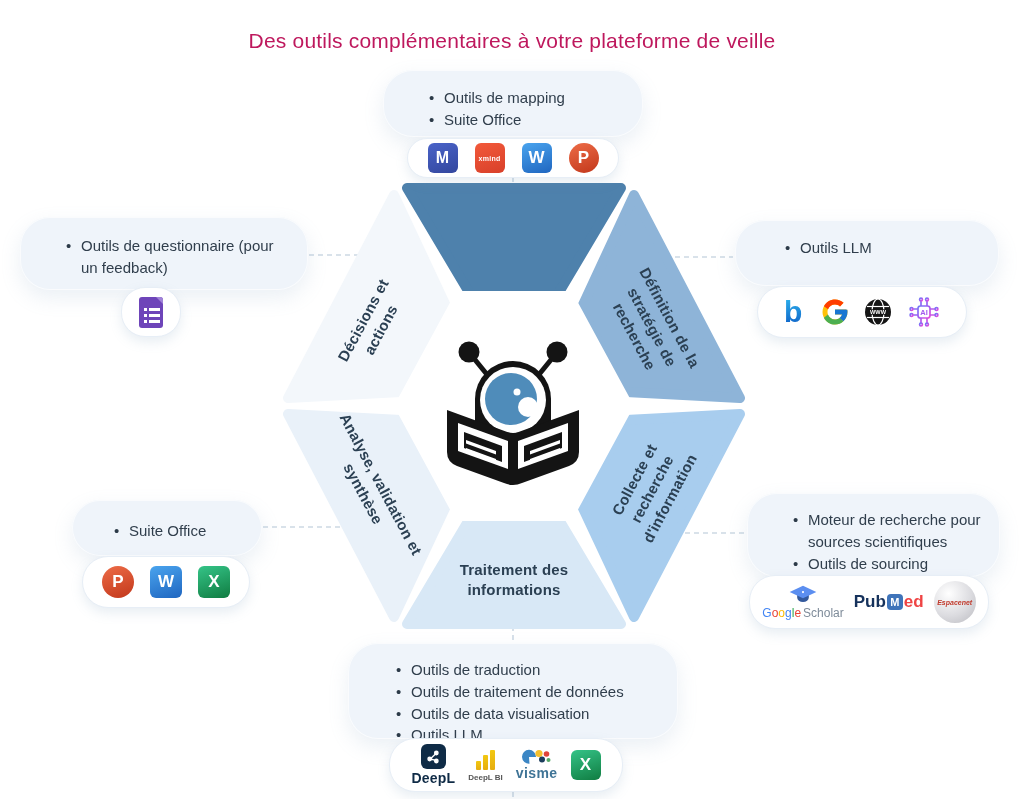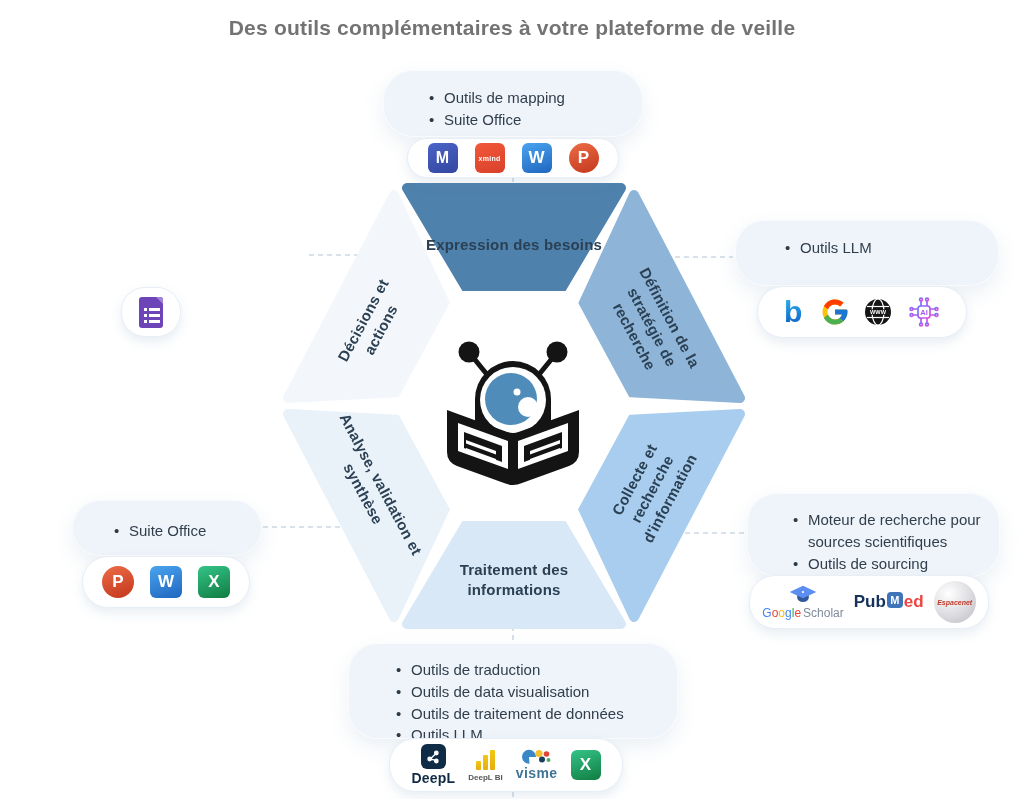--- a/index.html
+++ b/index.html
@@ -1,19 +1,19 @@
 <!DOCTYPE html>
 <html><head>
 <meta charset="utf-8">
 <style>
   html,body{margin:0;padding:0;background:#fff;}
   .canvas{position:relative;width:1024px;height:799px;background:#fff;overflow:hidden;
           font-family:"Liberation Sans",sans-serif;color:#2f3e4d;}
   .title{position:absolute;left:0;right:0;top:16px;text-align:center;font-size:21px;
-         font-weight:700;color:#737373;letter-spacing:.2px;margin:0;}
+         font-weight:400;color:#be185d;letter-spacing:.2px;margin:13px;}
   .layer{position:absolute;left:0;top:0;width:1024px;height:799px;}
 
   
   .seg-label{position:absolute;transform:translate(-50%,-50%);text-align:center;
              font-size:15px;font-weight:600;color:#2b4053;line-height:1.32;letter-spacing:.2px;}
   .rot-cw{transform:translate(-50%,-50%) rotate(62deg);}
   .rot-ccw{transform:translate(-50%,-50%) rotate(-62deg);}
 
   
   .callout{position:absolute;background:#eff4fa;border-radius:30px;
@@ -35,21 +35,21 @@
   .icn-xmind{background:linear-gradient(160deg,#f2593a,#d8402a);font-size:7px;letter-spacing:.3px;}
   .icn-word{background:linear-gradient(160deg,#4aa4ee,#1f66c0);}
   .icn-excel{background:linear-gradient(160deg,#35c488,#107c41);}
   .icn-ppt{border-radius:50%;background:linear-gradient(160deg,#ed6c47,#c2371b);}
 
   
   .gs{display:flex;flex-direction:column;align-items:center;gap:1px;}
   .gs-text{font-size:12px;font-weight:400;white-space:nowrap;}
   .gl-b{color:#4285F4}.gl-r{color:#EA4335}.gl-y{color:#FBBC05}.gl-g{color:#34A853}
   .gs-scholar{color:#7e8b99;margin-left:2px;}
-  .pubmed{display:flex;font-weight:800;font-size:17px;}
+  .pubmed{display:flex;align-items:center;font-weight:800;font-size:17px;}
   .pm-pub{color:#16325c;}
   .pm-m{display:inline-flex;align-items:center;justify-content:center;width:16px;height:16px;
         background:#3f74ba;color:#fff;border-radius:4px;font-size:11px;margin:0 1px;}
   .pm-ed{color:#ef4444;}
   .esp{width:42px;height:42px;border-radius:50%;display:flex;align-items:center;justify-content:center;
        background:radial-gradient(circle at 35% 30%,#ffffff,#dcdce0 55%,#b9b9bf);}
   .esp span{font-size:7px;font-weight:700;font-style:italic;color:#c0392b;}
 
   
   .tool-col{display:flex;flex-direction:column;align-items:center;gap:1px;}
@@ -115,21 +115,20 @@
       <path d="M568 423 L518 441 L518 469 L568 451 Z" fill="#fff"></path>
       <path d="M464 432 L502 446 L502 462 L464 448 Z" fill="#141414"></path>
       <path d="M562 432 L524 446 L524 462 L562 448 Z" fill="#141414"></path>
       <path d="M466 440 L496 451 L496 454.5 L466 443.5 Z" fill="#fff"></path>
       <path d="M466 448 L496 459 L496 462.5 L466 451.5 Z" fill="#fff"></path>
       <path d="M560 440 L530 451 L530 454.5 L560 443.5 Z" fill="#fff"></path>
       <path d="M560 448 L530 459 L530 462.5 L560 451.5 Z" fill="#fff"></path>
     </g>
   </svg>
 
-  <div class="seg-label" style="left:514px;top:245px;width:180px;">Expression des besoins</div>
   <div class="seg-label rot-cw" style="left:652px;top:327px;width:150px;">Définition de la stratégie de recherche</div>
   <div class="seg-label rot-ccw" style="left:652px;top:489px;width:140px;">Collecte et recherche d'information</div>
   <div class="seg-label" style="left:514px;top:580px;width:200px;">Traitement des informations</div>
   <div class="seg-label rot-cw" style="left:372px;top:489px;width:175px;">Analyse, validation et synthèse</div>
   <div class="seg-label rot-ccw" style="left:372px;top:325px;width:125px;">Décisions et actions</div>
 
   <div class="callout" style="left:383px;top:70px;width:260px;height:67px;padding:13px 18px 0 40px;box-sizing:border-box;">
     <ul>
       <li>Outils de mapping</li>
       <li>Suite Office</li>
@@ -226,22 +225,22 @@
         <span class="pm-ed">ed</span>
     </div>
     <div class="esp">
         <span>Espacenet</span>
       </div>
   </div>
 
   <div class="callout" style="left:348px;top:643px;width:330px;height:96px;padding:12px 14px 0 42px;box-sizing:border-box;">
     <ul>
       <li>Outils de traduction</li>
+      <li>Outils de traitement de données</li>
       <li>Outils de data visualisation</li>
-      <li>Outils de traitement de données</li>
       <li>Outils LLM</li>
     </ul>
   </div>
   <div class="pill" style="left:389px;top:738px;width:232px;height:52px;gap:13px;">
     <div class="tool-col">
       <div class="deepl-ic">
         <svg width="16" height="16" viewBox="0 0 24 24">
           <g stroke="#fff" stroke-width="2" fill="#fff">
             <line x1="8" y1="15" x2="16" y2="7"></line>
               <line x1="8" y1="15" x2="16" y2="17"></line>
@@ -292,20 +291,25 @@
         <span>P</span>
       </div>
     <div class="icn icn-word" style="width:32px;height:32px;">
         <span>W</span>
       </div>
     <div class="icn icn-excel" style="width:32px;height:32px;">
         <span>X</span>
       </div>
   </div>
 
+  <div class="callout" style="left:20px;top:217px;width:288px;height:73px;padding:14px 14px 0 40px;box-sizing:border-box;">
+    <ul>
+      <li>Outils de questionnaire (pour un feedback)</li>
+    </ul>
+  </div>
   <div class="pill" style="left:121px;top:287px;width:58px;height:48px;border-radius:24px;">
     <div class="forms-ic">
       <div class="f-row" style="top:11px;">
           <div class="f-dot"></div>
           <div class="f-bar"></div>
         </div>
       <div class="f-row" style="top:17px;">
           <div class="f-dot"></div>
           <div class="f-bar"></div>
         </div>

